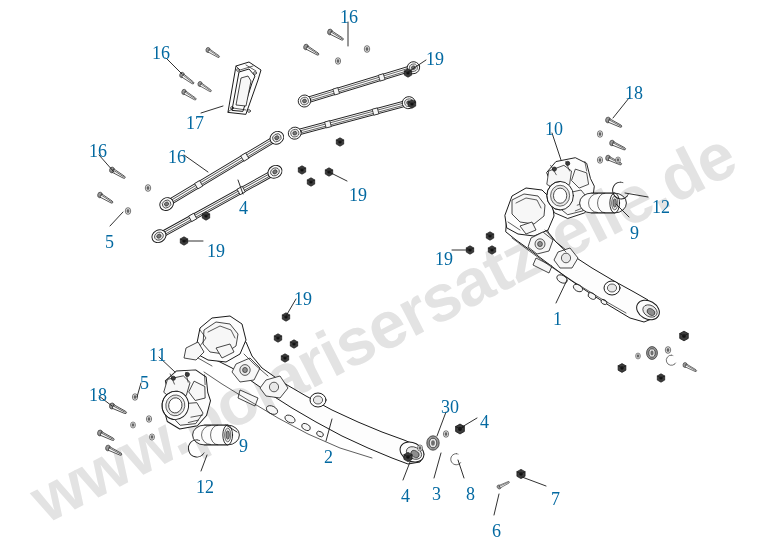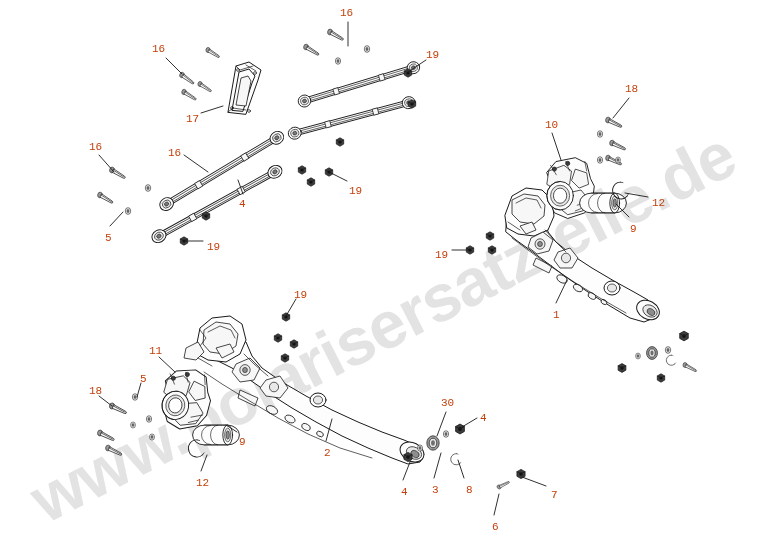--- a/index.html
+++ b/index.html
@@ -7,23 +7,23 @@
   body{font-family:"Liberation Sans",sans-serif;}
   #stage{
     position:relative;
     width:766px;height:546px;
     background:#ffffff;
     overflow:hidden;
   }
   #art{position:absolute;left:0;top:0;width:766px;height:546px;}
   .lbl{
     position:absolute;
-    font-family:Liberation Mono, monospace;
-    font-size:11px;
-    color:#c2410c;
+    font-family:Liberation Serif, serif;
+    font-size:18px;
+    color:#0369a1;
     line-height:1;
     white-space:nowrap;
     letter-spacing:0px;
   }
   .copy{
     position:absolute;
     font-family:"Liberation Sans",sans-serif;
     font-size:14px;
     color:#2b2b2b;
     white-space:nowrap;

